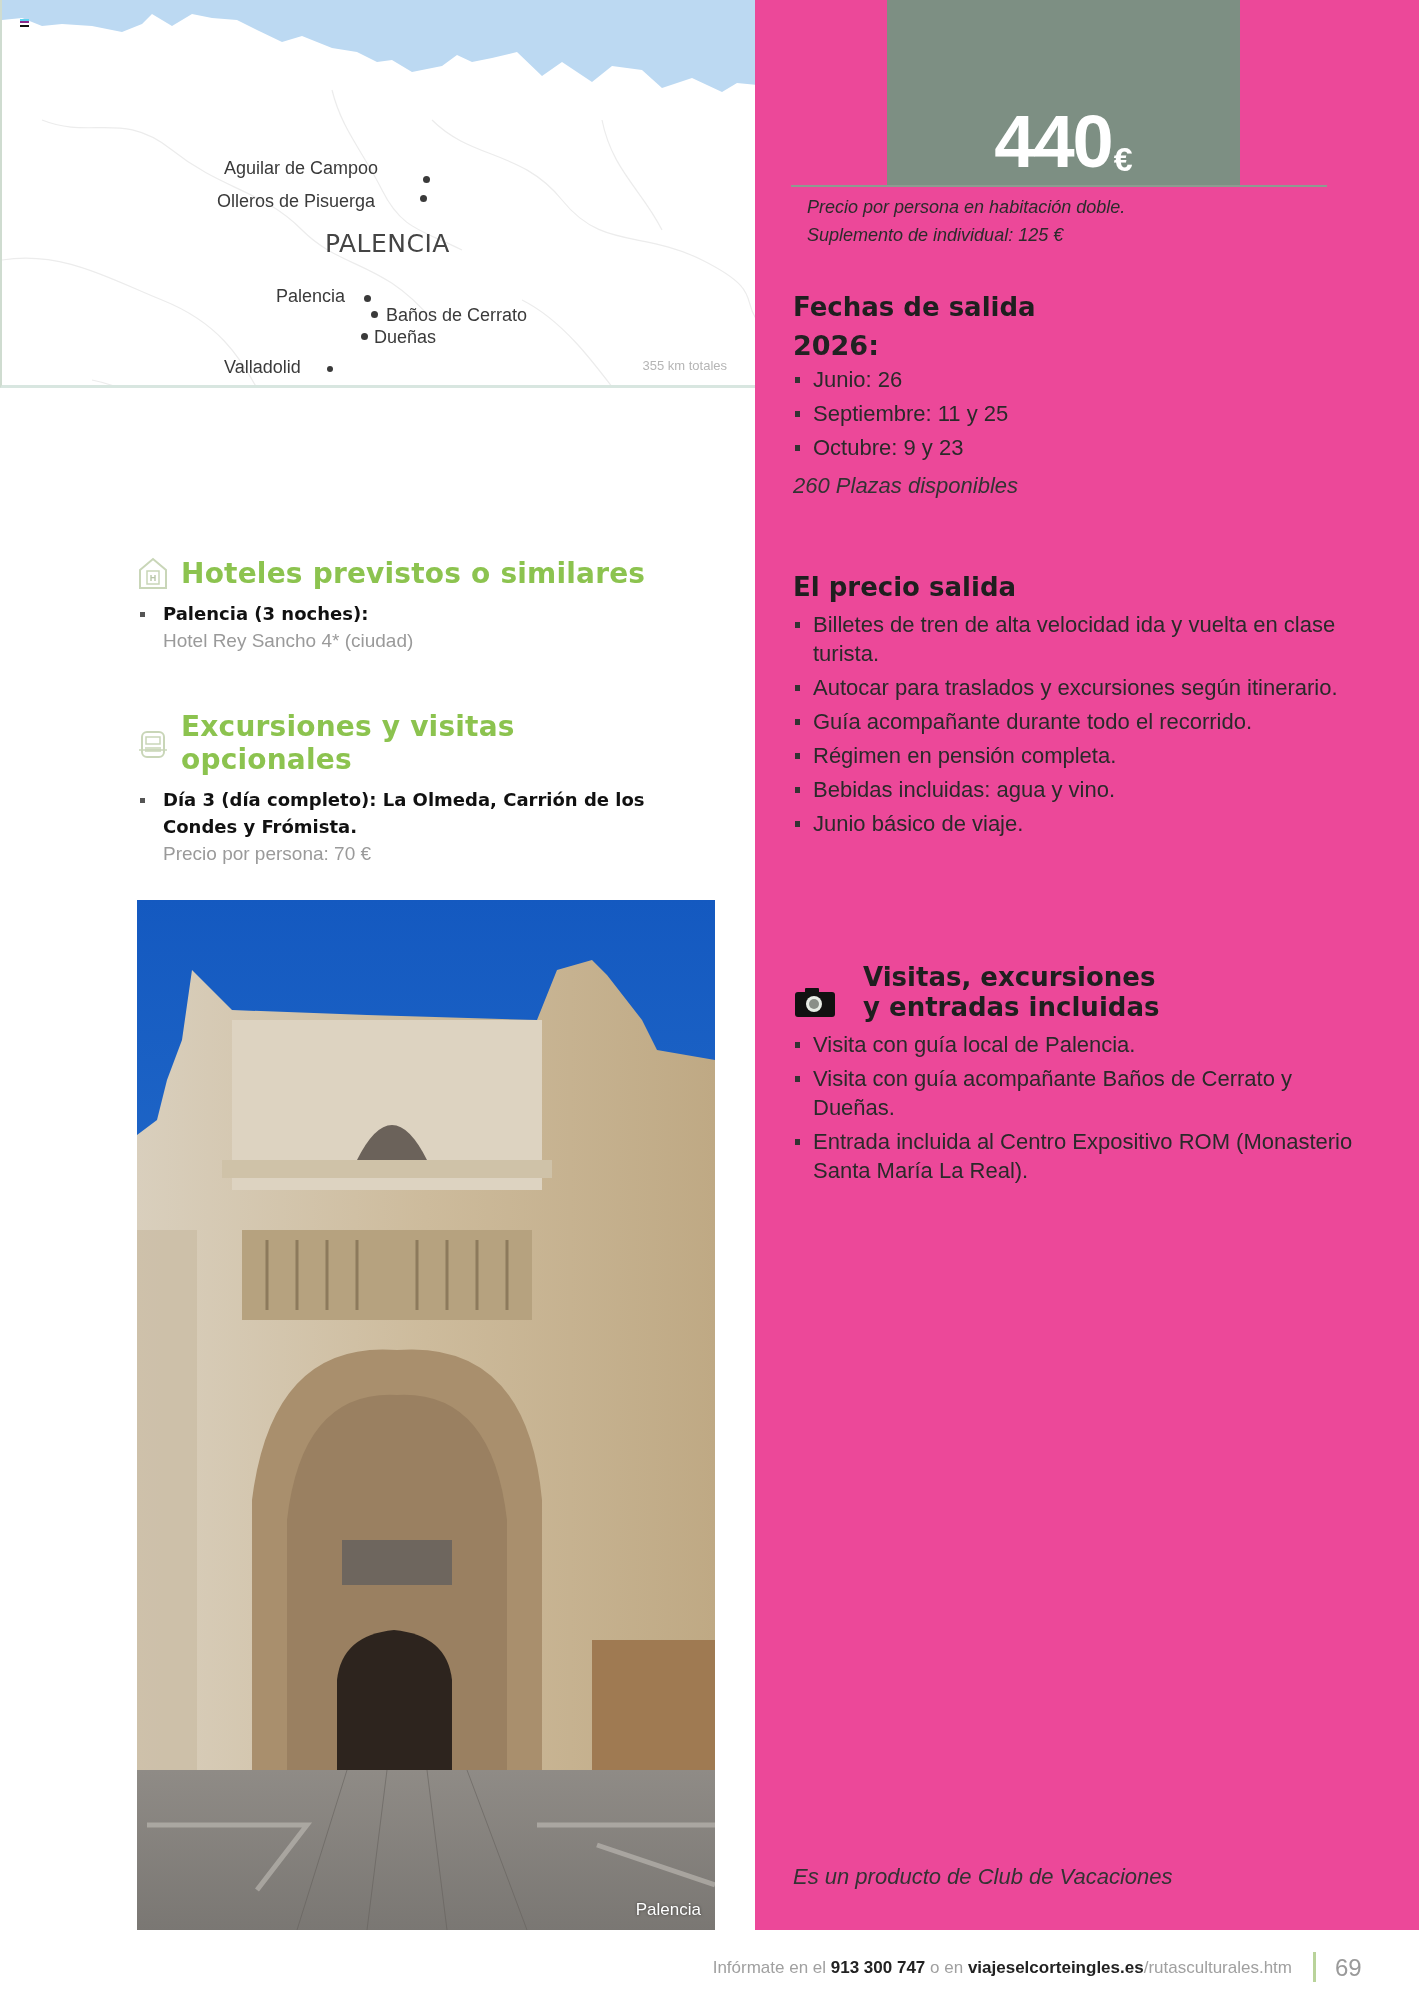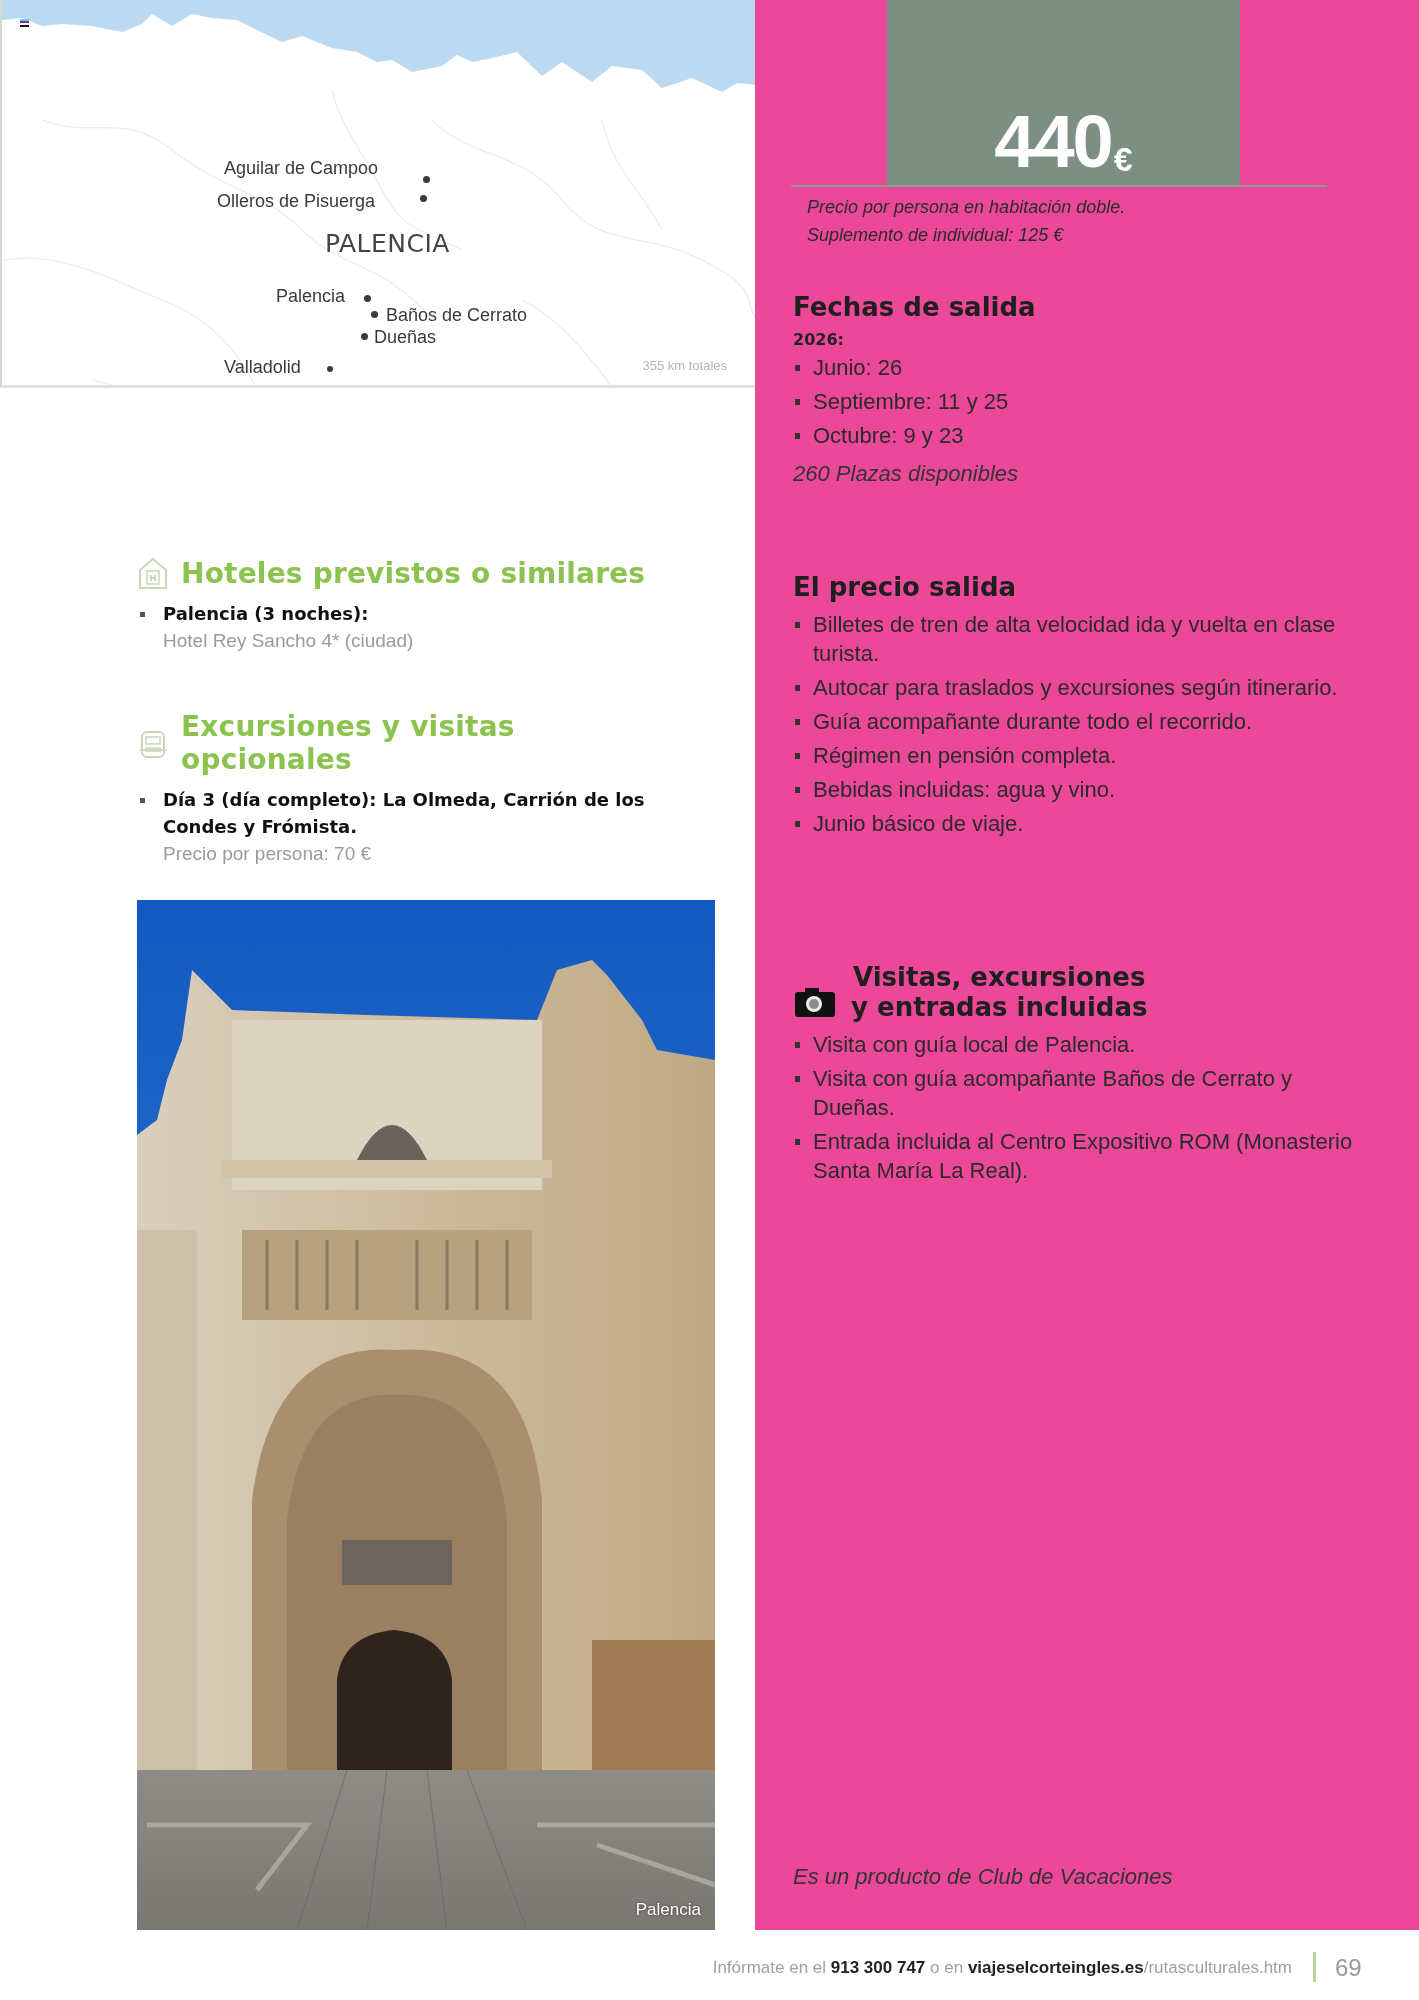--- a/index.html
+++ b/index.html
@@ -62,28 +62,28 @@
   .price-cur { color: #ffffff; font-weight: bold; font-size: 34px; margin-left: 2px; }
   .price-rule { position: absolute; left: 36px; top: 185px; width: 536px; height: 2px; background: #8c9c90; }
   .price-note {
     position: absolute; left: 52px; top: 193px; font-style: italic; font-size: 18px; line-height: 28px; color: #2b2b2b;
   }
 
   .p-title {
     font-family: "DejaVu Sans", sans-serif; font-weight: bold; font-size: 26px; color: #1f1f1f;
   }
   .p-block { position: absolute; left: 38px; width: 600px; }
-  .p-year { font-weight: bold; font-size: 16px; margin-top: 8px; font-family: "DejaVu Sans", sans-serif; color: #222; }
+  .p-year { font-weight: bold; font-size: 27px; margin-top: 8px; font-family: "DejaVu Sans", sans-serif; color: #222; }
   .p-list { list-style: none; margin-top: 4px; }
   .p-list li { position: relative; padding-left: 20px; font-size: 22px; line-height: 30px; color: #2a2a2a; margin-bottom: 4px; }
   .p-list li::before { content: ""; position: absolute; left: 2px; top: 12px; width: 5px; height: 6px; background: #333; }
   .p-list.dense li { line-height: 29px; margin-bottom: 5px; }
   .p-italic { font-style: italic; font-size: 22px; color: #333; }
 
-  .visits-head { display: flex; align-items: flex-end; gap: 14px; text-align: center; }
+  .visits-head { display: flex; align-items: flex-end; gap: 26px; }
   .visits-head .cam { width: 44px; height: 32px; flex: 0 0 44px; margin-bottom: 4px; }
 
   
   .footer {
     position: absolute; left: 0; top: 1930px; width: 1419px; height: 70px; border-radius: 17px;
   }
   .footer .info {
     position: absolute; right: 127px; top: 28px; font-size: 17px; color: #a0a0a0; white-space: nowrap;
   }
   .footer .info b { color: #222; font-weight: bold; }

